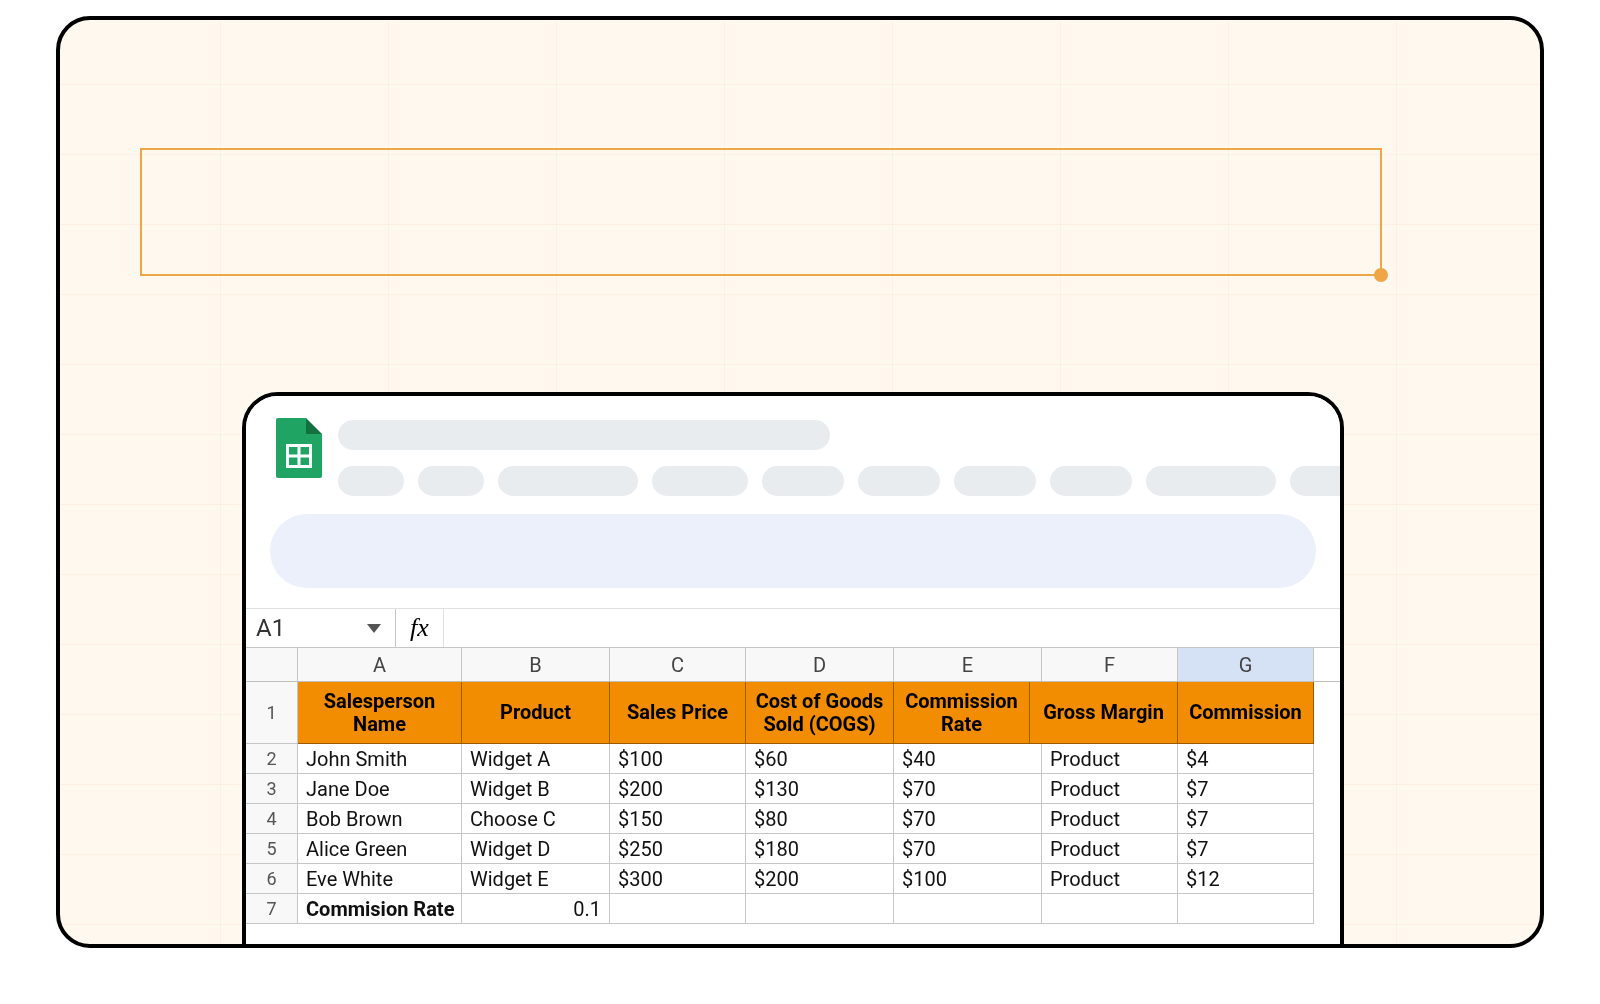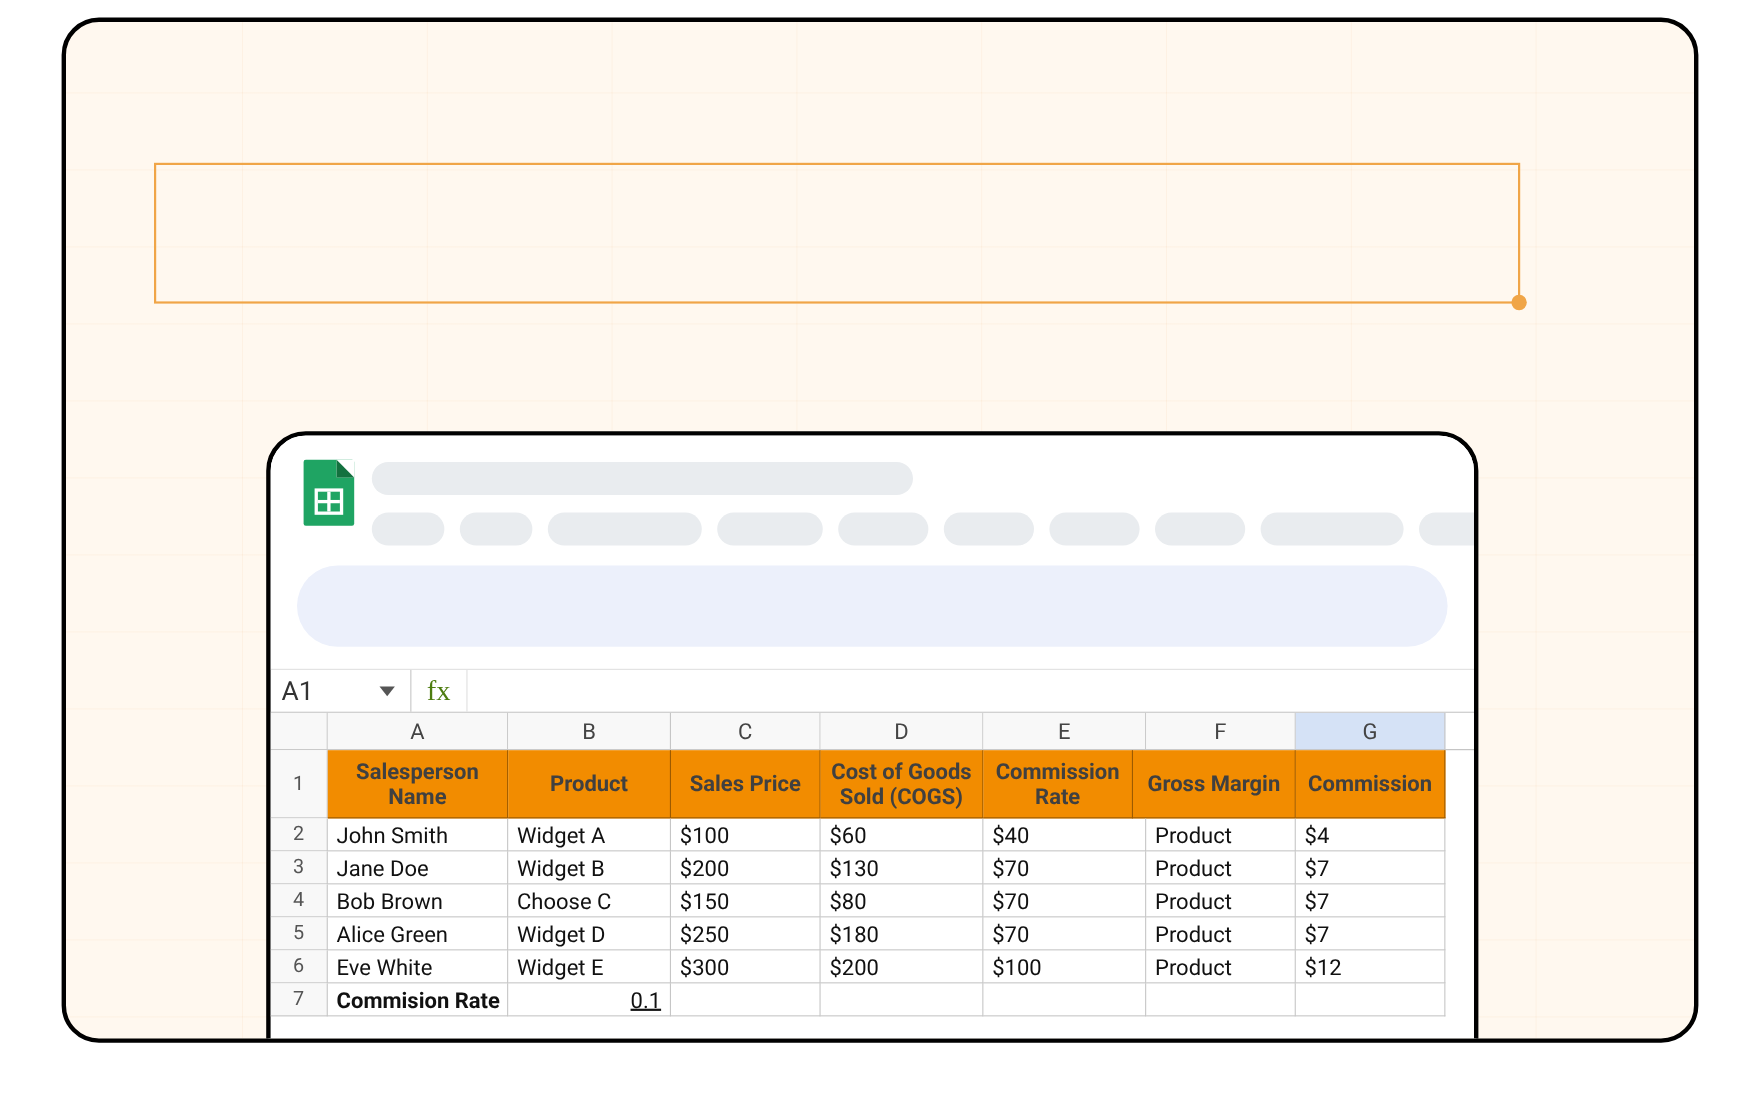--- a/index.html
+++ b/index.html
@@ -106,35 +106,36 @@
   .fx-row {
     position: relative;
     height: 40px;
     border-top: 1px solid #e0e0e0;
     border-bottom: 1px solid #c6c6c6;
     display: flex; align-items: center;
     font-size: 24px;
     color: #333;
   }
   .name-box {
-    width: 128px; height: 100%;
+    width: 150px; height: 100%;
     display: flex; align-items: center; justify-content: space-between;
     padding: 0 14px 0 10px;
     border-right: 1px solid #c6c6c6;
     font-size: 24px;
   }
   .name-box .caret {
     width: 0; height: 0;
     border-left: 7px solid transparent;
     border-right: 7px solid transparent;
     border-top: 9px solid #555;
   }
   .fx-label {
     padding: 0 14px;
-    color: #4d7c0f;
+    color: #000000;
+    font-style: italic;
     font-family: "Times New Roman", serif;
     font-size: 26px;
     border-right: 1px solid #e0e0e0;
     height: 100%;
     display: flex; align-items: center;
   }
   .fx-input { flex: 1; height: 100%; }
 
   
   .colhdr-row {
@@ -185,30 +186,30 @@
   .cell {
     border-right: 1px solid #c6c6c6;
     border-bottom: 1px solid #c6c6c6;
     padding: 2px 8px;
     display: flex; align-items: center;
     overflow: hidden;
     white-space: nowrap;
   }
   .hdr .cell {
     background: #f28c00;
-    color: #404040;
+    color: #000000;
     font-weight: 700;
     justify-content: center;
     text-align: center;
     white-space: normal;
     line-height: 1.15;
     border-right: 1px solid #9c5a00;
     border-bottom: 1px solid #9c5a00;
   }
-  .cell.right { justify-content: flex-end; text-decoration: underline; }
+  .cell.right { justify-content: flex-end; }
   .cell.bold { font-weight: 700; }
 
   
   .stage { position: relative; width: 1600px; height: 1004px; }
 </style>
 </head>
 <body>
 
 <div class="stage">
   <div class="outer-frame">

